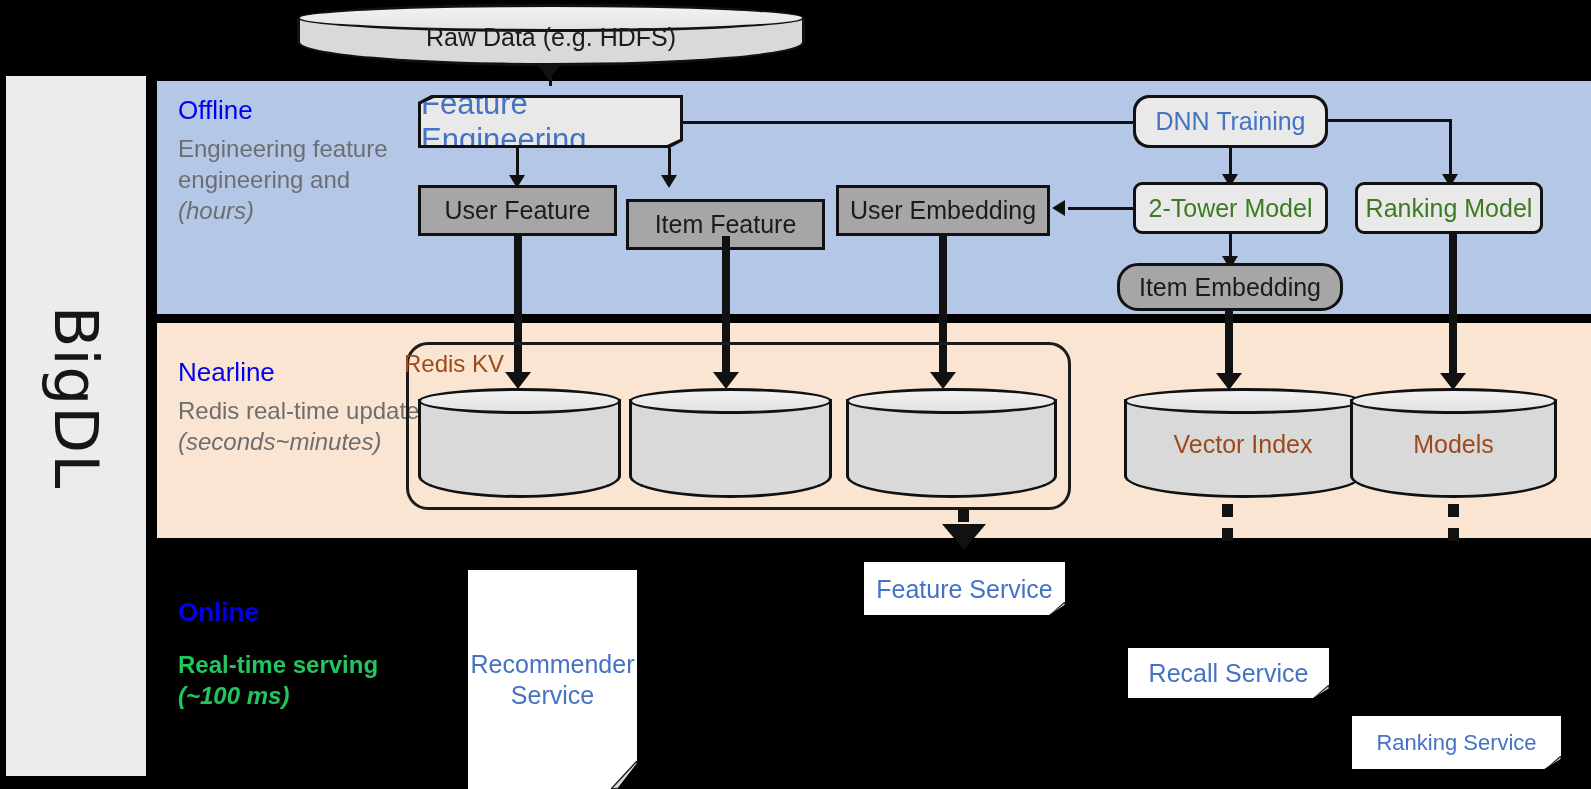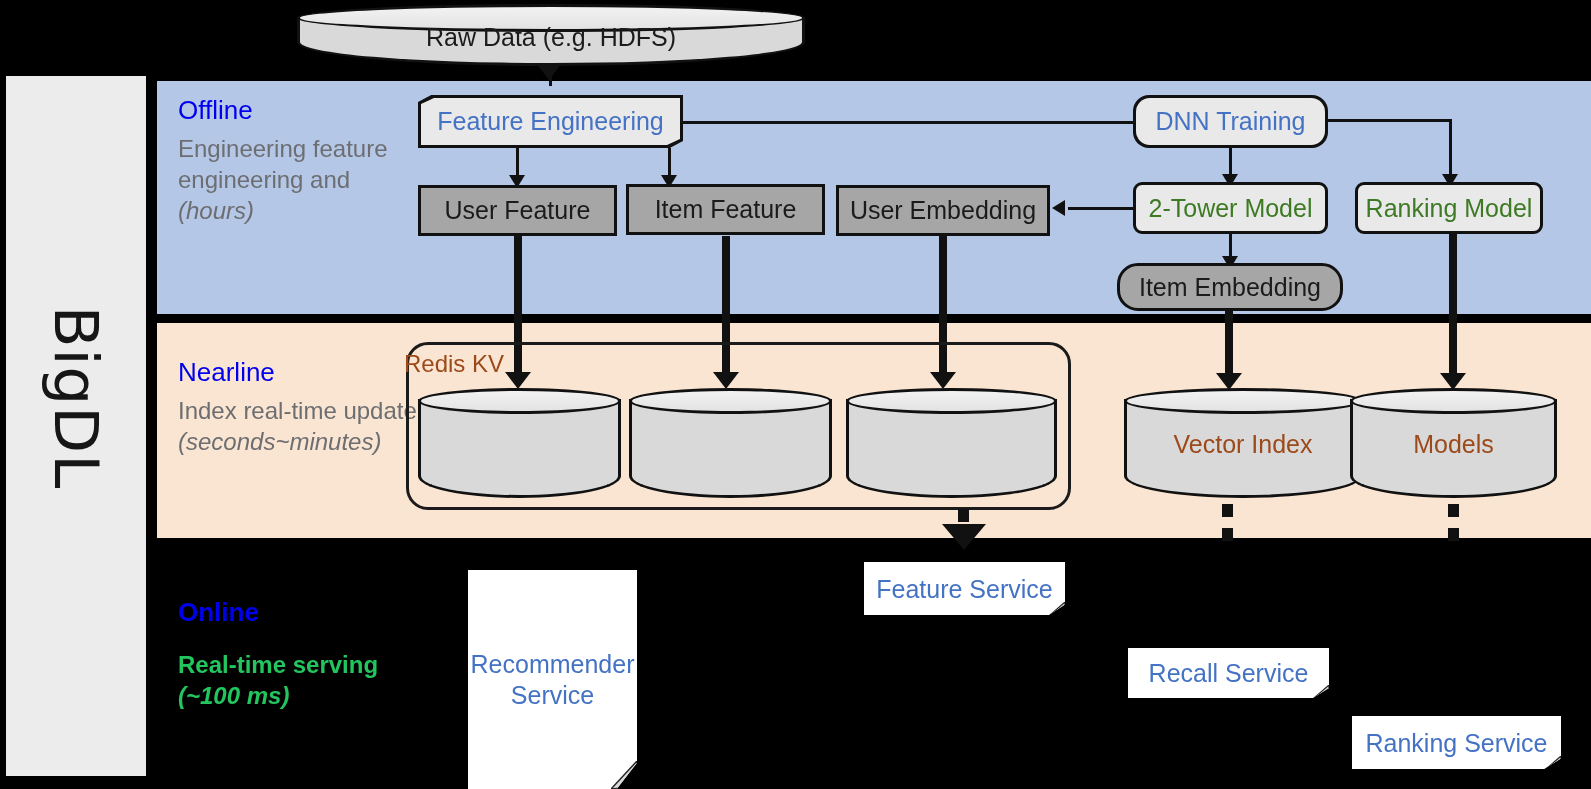--- a/index.html
+++ b/index.html
@@ -34,21 +34,21 @@
 
   
   .node{position:absolute;box-sizing:border-box;display:flex;align-items:center;
         justify-content:center;text-align:center;}
 
   .gray-box{background:#a6a6a6;border:3px solid #111;color:#1b1b1b;font-size:25px;}
   .flagwrap{position:absolute;background:#111;
             clip-path:polygon(0 13%,5% 0,100% 0,100% 87%,95% 100%,0 100%,0 13%);}
   .flagwrap .inner{position:absolute;left:3px;top:3px;right:3px;bottom:3px;background:#e9e9e9;
             clip-path:polygon(0 13%,5% 0,100% 0,100% 87%,95% 100%,0 100%,0 13%);
-            display:flex;align-items:center;justify-content:center;color:#4472c4;font-size:25px;}
+            display:flex;align-items:center;justify-content:center;color:#4472c4;font-size:31px;}
 
   .dblarc{position:absolute;background:#111;
           border-radius:0;}
   .dblarc .inner{position:absolute;left:3px;top:3px;right:3px;bottom:3px;background:#e9e9e9;
           display:flex;align-items:center;justify-content:center;color:#4472c4;font-size:25px;}
 
   .rrect{background:#e9e9e9;border:3px solid #111;border-radius:9px;color:#3d7a23;font-size:25px;}
 
   
   .doc{position:absolute;background:#fff;}
@@ -143,21 +143,21 @@
   <div class="ln thin-v" style="left:1229px;top:148px;height:32px;"></div>
   <div class="ah-d" style="left:1222px;top:174px;"></div>
 
   <div class="ln thin-h" style="left:1328px;top:119px;width:124px;"></div>
   <div class="ln thin-v" style="left:1449px;top:119px;height:60px;"></div>
   <div class="ah-d" style="left:1442px;top:174px;"></div>
 
   <div class="node gray-box" style="left:418px;top:185px;width:199px;height:51px;">
       <span>User Feature</span>
     </div>
-  <div class="node gray-box" style="left:626px;top:184px;width:199px;height:51px;text-align:center;">
+  <div class="node gray-box" style="left:626px;top:199px;width:199px;height:51px;text-align:center;">
       <span>Item Feature</span>
     </div>
   <div class="node gray-box" style="left:836px;top:185px;width:214px;height:51px;">
       <span>User Embedding</span>
     </div>
 
   <div class="node rrect" style="left:1133px;top:182px;width:195px;height:52px;">
       <span>2-Tower Model</span>
     </div>
   <div class="node rrect" style="left:1355px;top:182px;width:188px;height:52px;">
@@ -184,21 +184,21 @@
   <div class="ah-d-big" style="left:930px;top:372px;"></div>
 
   <div class="ln thick-v" style="left:1225px;top:311px;height:72px;"></div>
   <div class="ah-d-big" style="left:1216px;top:373px;"></div>
 
   <div class="ln thick-v" style="left:1449px;top:234px;height:149px;"></div>
   <div class="ah-d-big" style="left:1440px;top:373px;"></div>
 
   <div class="cap" id="cap-nearline">
     <div class="cap-t">Nearline</div>
-    <div class="cap-d"><span>Index real-time update </span><i>(seconds~minutes)</i></div>
+    <div class="cap-d"><span>Redis real-time update </span><i>(seconds~minutes)</i></div>
   </div>
 
   <div id="redis-box"></div>
   <div id="redis-label">Redis KV</div>
 
   <div class="cyl" style="left:418px;top:388px;width:203px;height:110px;">
     <div class="body"></div>
     <div class="top"></div>
     <div class="lbl"></div>
   </div>
@@ -256,19 +256,19 @@
   <div class="doc" style="left:1128px;top:648px;width:201px;height:50px;
        clip-path:polygon(0 0,100% 0,100% 80%,92% 100%,0 100%);">
     <div class="dtxt" style="font-size:25px;">Recall Service</div>
     <svg class="fold" width="15" height="13" viewBox="0 0 15 13">
       <polygon points="15,0 0,13 15,12" fill="#cfcfcf" stroke="#222" stroke-width="1.2"></polygon>
     </svg>
   </div>
 
   <div class="doc" style="left:1352px;top:716px;width:209px;height:53px;
        clip-path:polygon(0 0,100% 0,100% 80%,92% 100%,0 100%);">
-    <div class="dtxt" style="font-size:25px;">Ranking Service</div>
+    <div class="dtxt" style="font-size:22px;">Ranking Service</div>
     <svg class="fold" width="15" height="13" viewBox="0 0 15 13">
       <polygon points="15,0 0,13 15,12" fill="#cfcfcf" stroke="#222" stroke-width="1.2"></polygon>
     </svg>
   </div>
 
 </div>
 
 </body></html>

